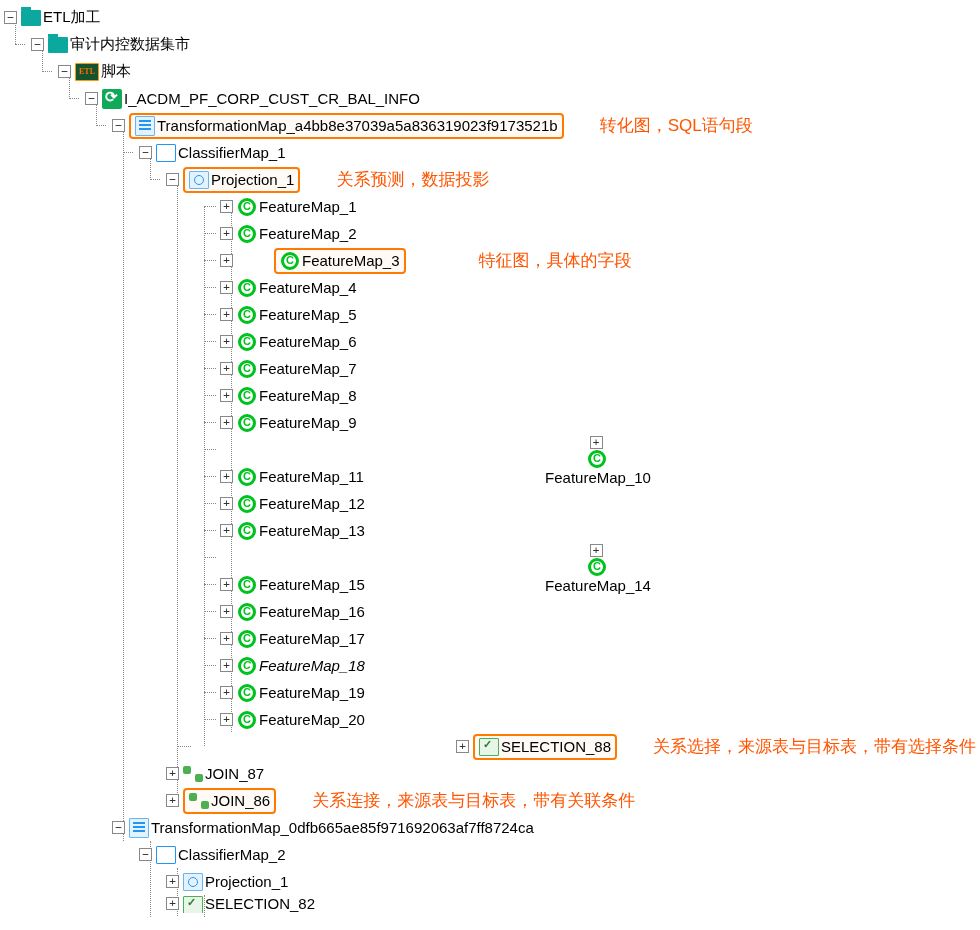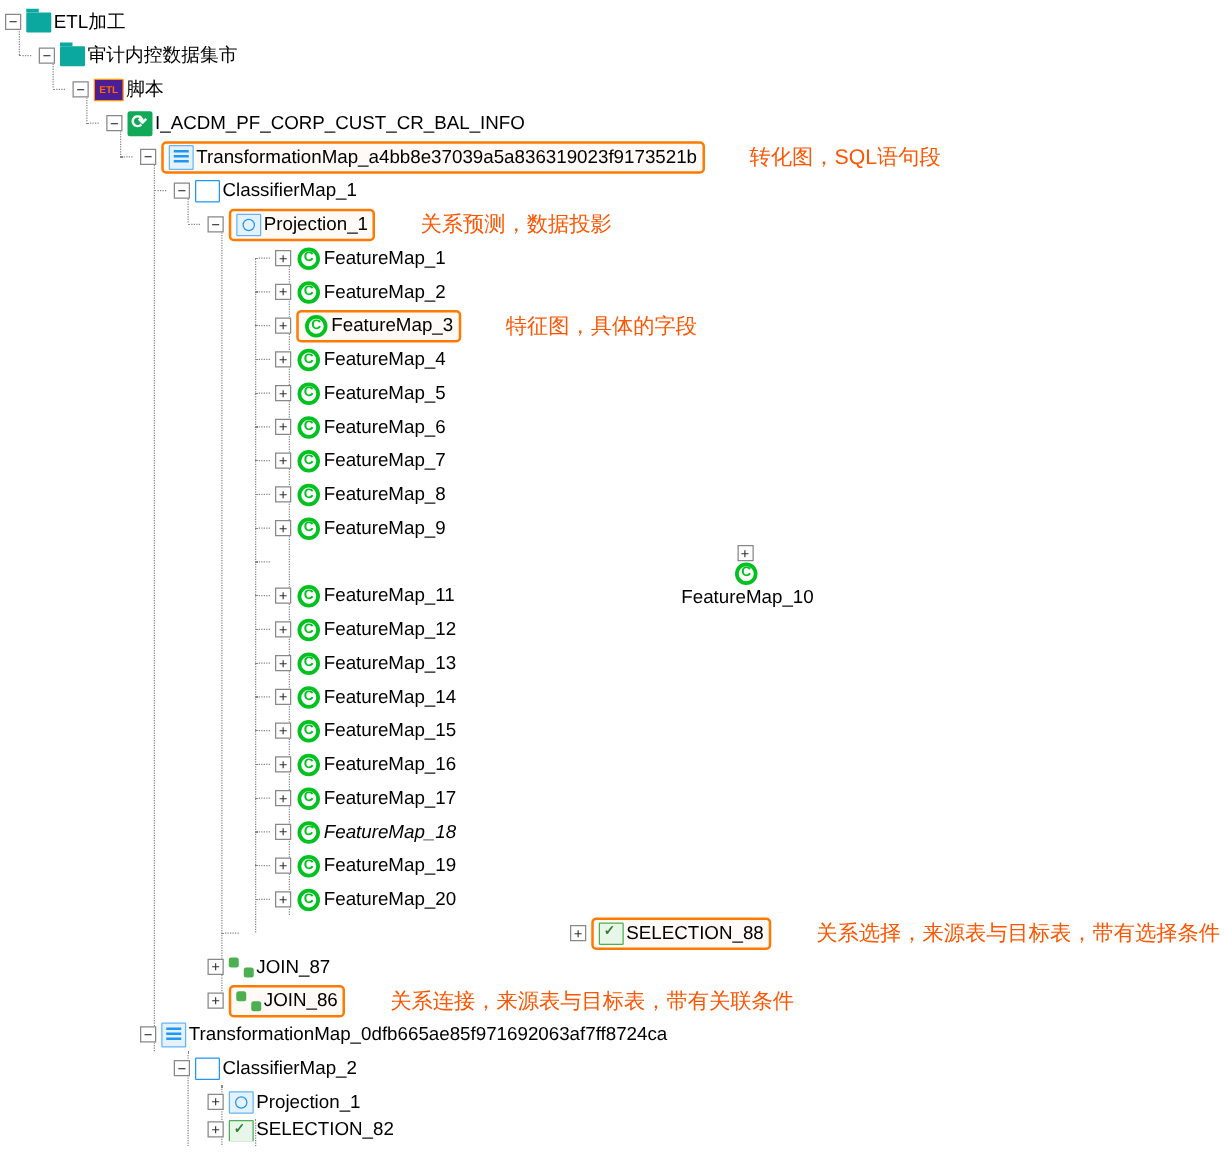--- a/index.html
+++ b/index.html
@@ -60,29 +60,30 @@
   }
   .icon-folder-teal::before {
     content: "";
     position: absolute;
     top: -3px; left: 0;
     width: 10px; height: 3px;
     background: #0aa89e;
   }
   .icon-etl {
     width: 22px; height: 16px;
-    background: #4c1d95;
+    background: #14532d;
     border: 1px solid #ff9800;
     border-radius: 1px;
     font-size: 8px;
     color: #ff6d00;
     display: flex;
     align-items: center;
     justify-content: center;
     font-weight: bold;
+    font-family: Liberation Serif, serif;
   }
   .icon-refresh {
     width: 20px; height: 20px;
     background: #0fa958;
     border-radius: 2px;
     position: relative;
   }
   .icon-refresh::after {
     content: "⟳";
     color: #fff;
@@ -309,21 +310,21 @@
         <span class="label">FeatureMap_1</span>
       </div>
       <div class="row" style="padding-left: 216px;">
         <span class="hbranch" style="left: 200px; width: 12px;"></span>
         <span class="toggle plus"></span>
         <span class="icon">
           <span class="icon-feature"></span>
         </span>
         <span class="label">FeatureMap_2</span>
       </div>
-      <div class="row" style="padding-left: 216px;">
+      <div class="row" style="padding-left: 216px; gap: 37px;">
         <span class="hbranch" style="left: 200px; width: 12px;"></span>
         <span class="toggle plus"></span>
         <span class="highlight">
           <span class="icon">
             <span class="icon-feature"></span>
           </span>
           <span class="label">FeatureMap_3</span>
         </span>
         <span class="annotation">特征图，具体的字段</span>
       </div>
@@ -400,21 +401,21 @@
         <span class="label">FeatureMap_12</span>
       </div>
       <div class="row" style="padding-left: 216px;">
         <span class="hbranch" style="left: 200px; width: 12px;"></span>
         <span class="toggle plus"></span>
         <span class="icon">
           <span class="icon-feature"></span>
         </span>
         <span class="label">FeatureMap_13</span>
       </div>
-      <div class="row" style="padding-left: 216px;">
+      <div class="row" style="padding-left: 216px; flex-direction: column;">
         <span class="hbranch" style="left: 200px; width: 12px;"></span>
         <span class="toggle plus"></span>
         <span class="icon">
           <span class="icon-feature"></span>
         </span>
         <span class="label">FeatureMap_14</span>
       </div>
       <div class="row" style="padding-left: 216px;">
         <span class="hbranch" style="left: 200px; width: 12px;"></span>
         <span class="toggle plus"></span>

